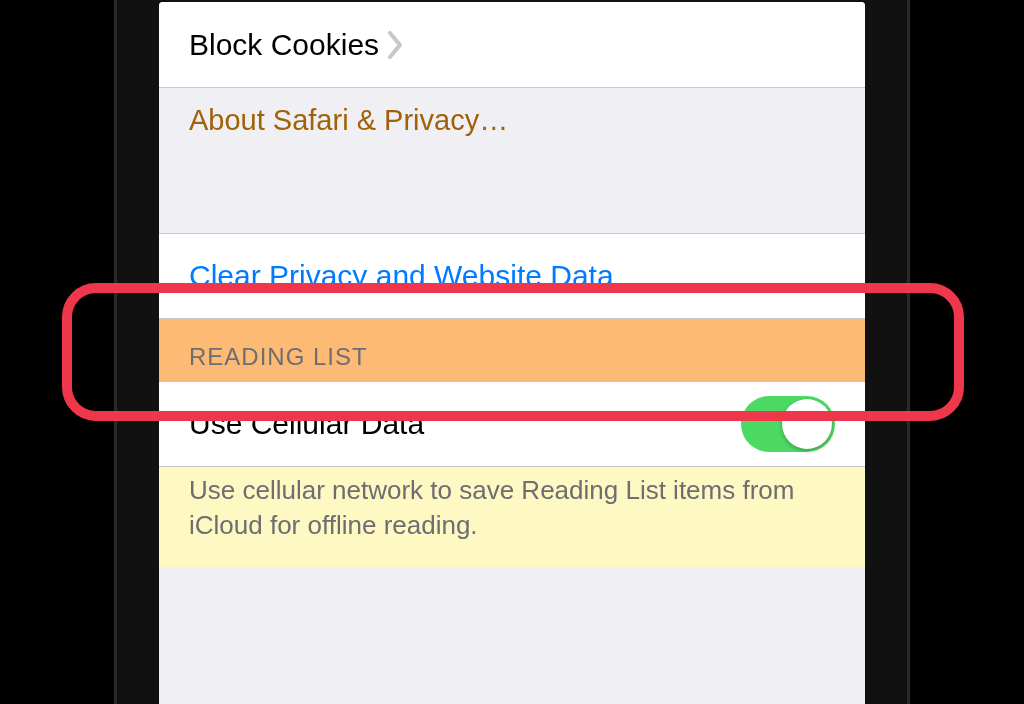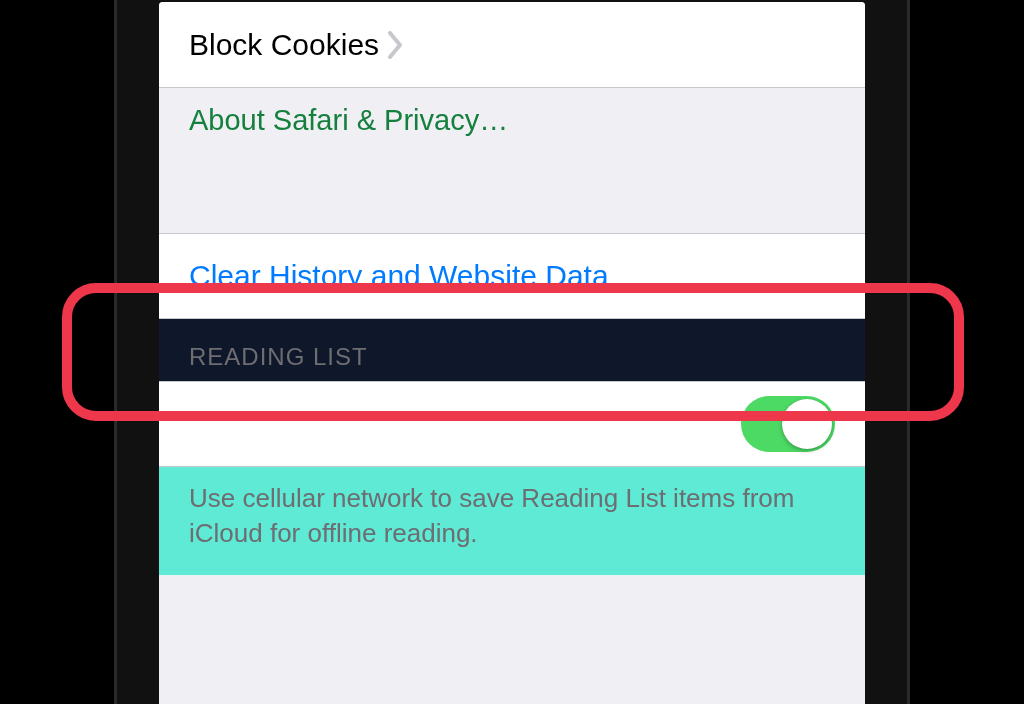--- a/index.html
+++ b/index.html
@@ -82,38 +82,38 @@
   .toggle .knob {
     position: absolute;
     right: 3px; top: 3px;
     width: 50px; height: 50px;
     background: #fff;
     border-radius: 50%;
     box-shadow: 0 2px 4px rgba(0,0,0,0.25), 0 0 1px rgba(0,0,0,0.2);
   }
 
   .footer-text {
-    padding: 14px 30px 24px 30px;
+    padding: 6px 30px 24px 30px;
     font-size: 26px;
     line-height: 1.35;
     color: #6d6d72;
-    background: #5eead4;
+    background: #fef9c3;
   }
   .link-row {
     padding: 16px 30px 22px 30px;
     font-size: 29px;
-    color: #15803d;
+    color: #a16207;
     background: #efeff4;
   }
   .section-header {
     padding: 24px 30px 10px 30px;
     font-size: 24px;
     letter-spacing: 1px;
     color: #6d6d72;
-    background: #0f172a;
+    background: #fdba74;
   }
 
   .gap-lg { height: 74px; background:#efeff4; }
 
   
   #highlight {
     position: absolute;
     left: 62px;
     width: 902px;
     border: 10px solid #ee374a;
@@ -140,28 +140,29 @@
         </div>
 
 
         <div class="link-row">
           <span>About Safari &amp; Privacy…</span>
         </div>
 
         <div class="gap-lg"></div>
 
         <div class="cell sep-top sep-bottom" id="clear-cell">
-          <span class="label link">Clear History and Website Data</span>
+          <span class="label link">Clear Privacy and Website Data</span>
         </div>
 
         <div class="section-header">
           <span>READING LIST</span>
         </div>
 
         <div class="cell sep-top sep-bottom">
+          <span class="label">Use Cellular Data</span>
           <div class="toggle">
               <div class="knob"></div>
             </div>
         </div>
 
         <div class="footer-text">
           <span>Use cellular network to save Reading List items from iCloud for offline reading.</span>
         </div>
 
       </div>

